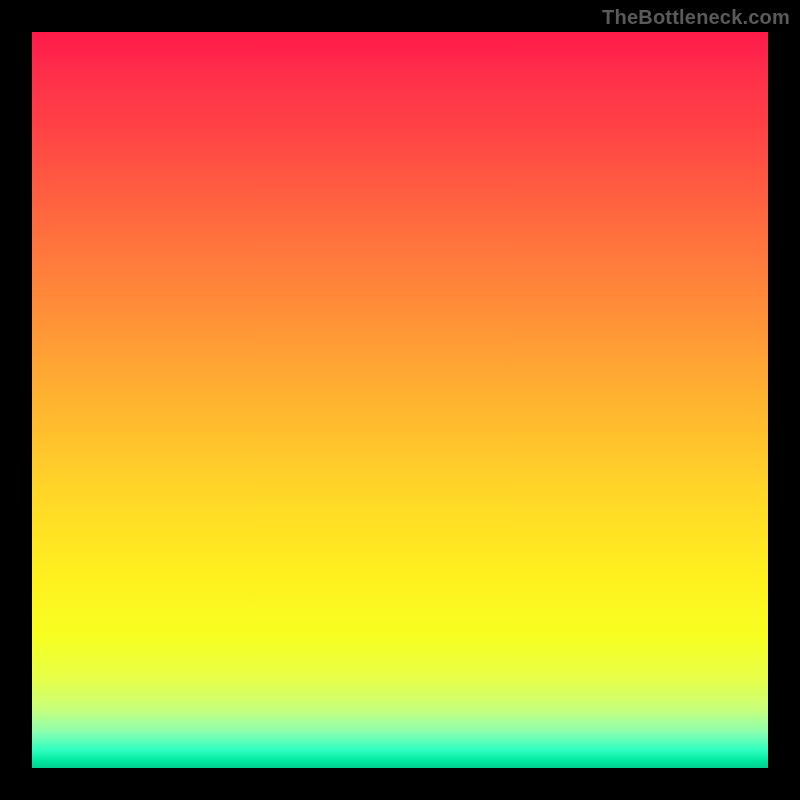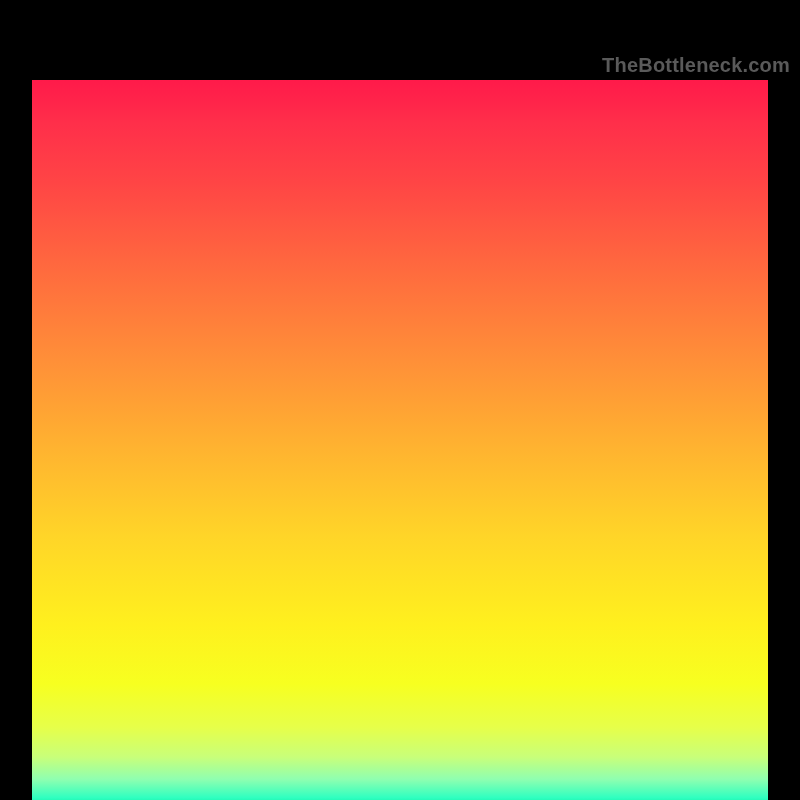--- a/index.html
+++ b/index.html
@@ -9,21 +9,20 @@
     height: 800px;
     background: #000;
     overflow: hidden;
     font-family: Arial, Helvetica, sans-serif;
   }
   .stage {
     position: relative;
     width: 800px;
     height: 668px;
     background: #000;
-    margin-top: 48px;
   }
   .plot-area {
     position: absolute;
     left: 32px;
     top: 32px;
     width: 736px;
     height: 736px;
     overflow: hidden;
   }
   .gradient-bg {

